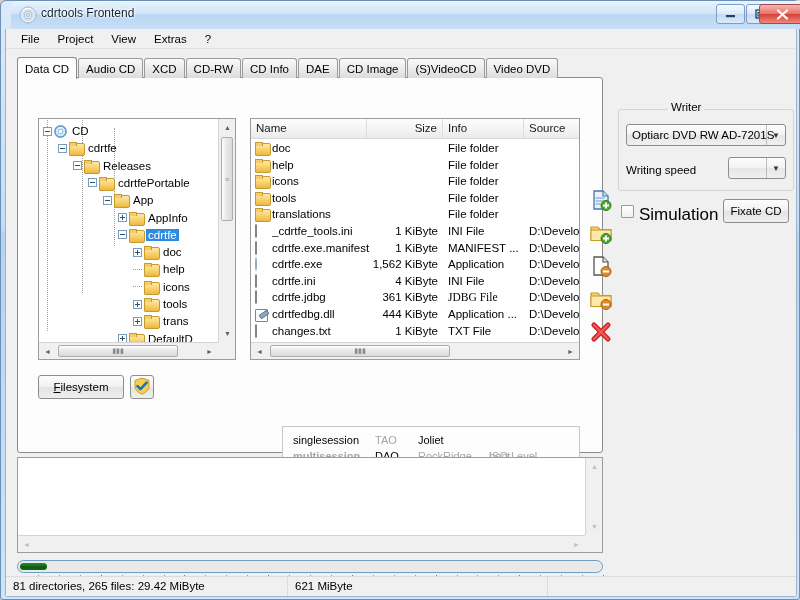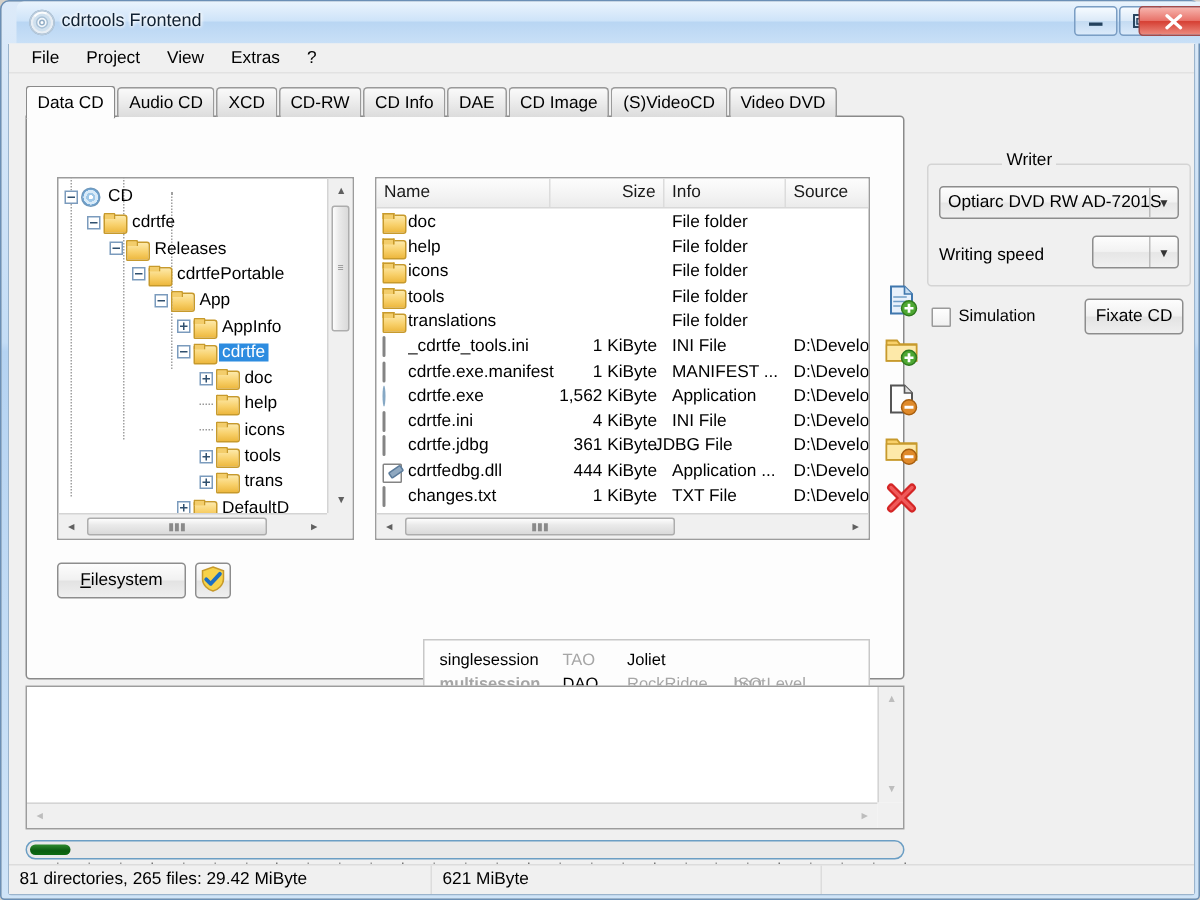--- a/index.html
+++ b/index.html
@@ -258,21 +258,21 @@
     border:1px solid #8d8d8d; border-radius:3px;
     background:linear-gradient(to bottom,#fdfdfd 0%,#f1f1f1 48%,#e3e3e3 52%,#efefef 100%);
     font-size:11.5px; color:#000; text-align:center; cursor:pointer;
     display:flex; align-items:center; justify-content:center;
   }
   .cbx {
     position:absolute; width:13px; height:13px;
     border:1px solid #9a9a9a; background:linear-gradient(to bottom,#fefefe,#f0f0f0);
     border-radius:1px; cursor:pointer;
   }
-  .cbl { position:absolute; font-size:11px; color:#000; }
+  .cbl { position:absolute; font-size:17px; color:#000; }
 
   
   #writergrp {
     position:absolute; left:612px; top:80px; width:176px; height:82px;
     border:1px solid #d4d4d4; border-radius:3px;
   }
   #writerlegend {
     position:absolute; left:618px; top:72px; background:#f0f0f0;
     padding:0 3px; font-size:11.5px; color:#000;margin-left:44px;
   }
@@ -547,21 +547,21 @@
               <span class="ficon"><span class="doc lined"></span></span>
               <span class="lcell" style="left: 21px; width: 99px;">cdrtfe.ini</span>
               <span class="lcell num" style="left: 116px; width: 71px;">4 KiByte</span>
               <span class="lcell" style="left: 197px; width: 76px;">INI File</span>
               <span class="lcell" style="left: 278px; width: 54px;">D:\Develo</span>
             </div>
             <div class="lrow" style="top: 170.4px;">
               <span class="ficon"><span class="doc"></span></span>
               <span class="lcell" style="left: 21px; width: 99px;">cdrtfe.jdbg</span>
               <span class="lcell num" style="left: 116px; width: 71px;">361 KiByte</span>
-              <span class="lcell" style="left: 185px; width: 76px;">JDBG File</span>
+              <span class="lcell" style="left: 197px; width: 76px; font-family: Liberation Serif, serif;">JDBG File</span>
               <span class="lcell" style="left: 278px; width: 54px;">D:\Develo</span>
             </div>
             <div class="lrow" style="top: 187px;">
               <span class="ficon"><span class="dllic"></span></span>
               <span class="lcell" style="left: 21px; width: 99px;">cdrtfedbg.dll</span>
               <span class="lcell num" style="left: 116px; width: 71px;">444 KiByte</span>
               <span class="lcell" style="left: 197px; width: 76px;">Application ...</span>
               <span class="lcell" style="left: 278px; width: 54px;">D:\Develo</span>
             </div>
             <div class="lrow" style="top: 203.6px;">

